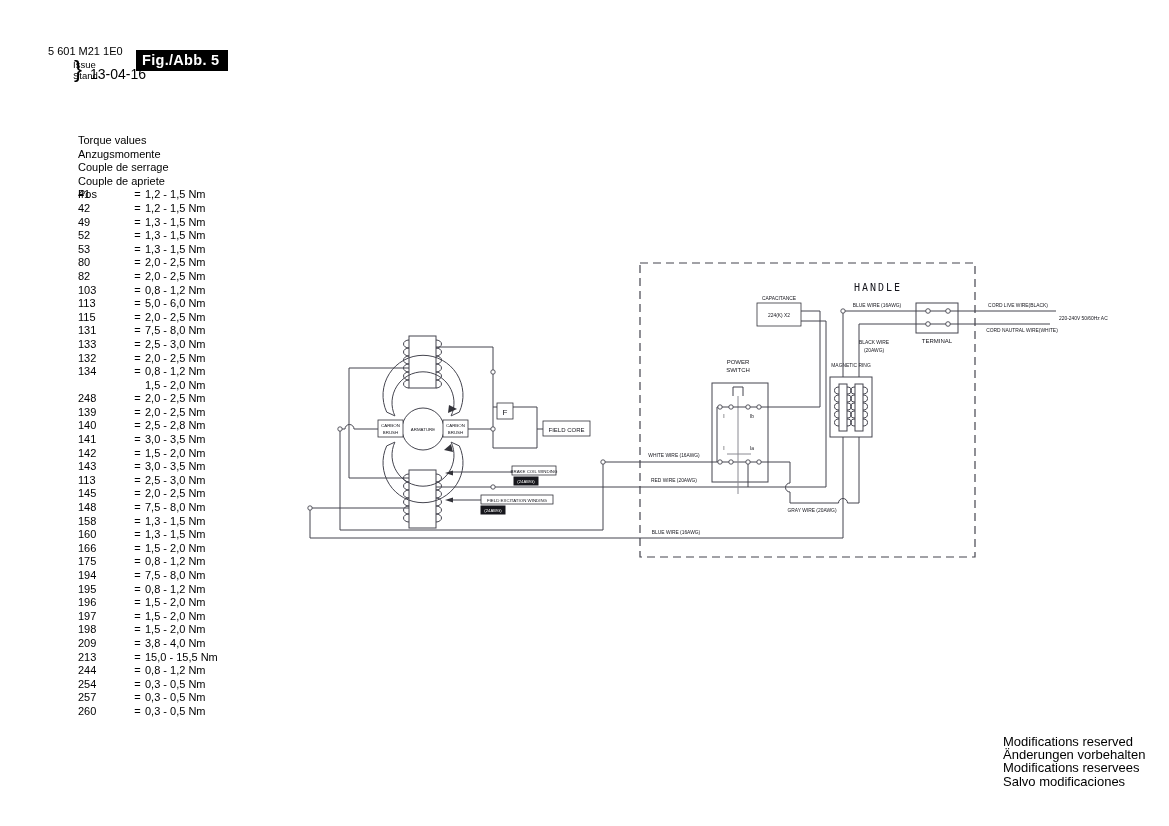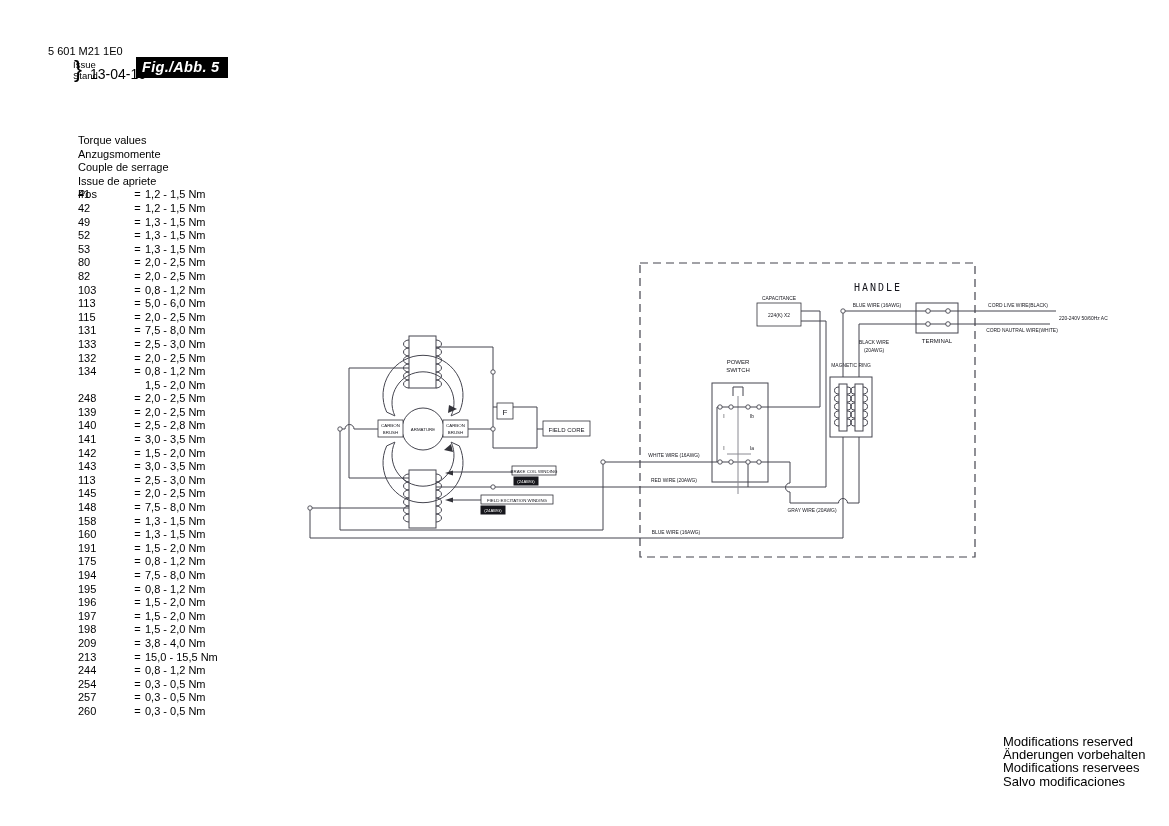--- a/index.html
+++ b/index.html
@@ -7,22 +7,22 @@
     width:1169px;height:826px;position:relative;background:#ffffff;
     font-family:"Liberation Sans",sans-serif;color:#000;overflow:hidden;
   }
   .abs{position:absolute;}
   
   .part-number{left:48px;top:45px;font-size:11px;white-space:nowrap;}
   .issue-stand{left:47px;top:60px;font-size:9.5px;line-height:10.5px;margin-left:26px;}
   .brace{left:74px;top:55px;font-size:24px;font-weight:400;}
   .date{left:90px;top:66px;font-size:14px;}
   .fig-box{
-    left:136px;top:57px;background:#000;color:#fff;font-weight:bold;
-    font-size:14.5px;padding:2px 9px 3px 6px;letter-spacing:.3px;white-space:nowrap;font-style:italic;
+    left:136px;top:50px;background:#000;color:#fff;font-weight:bold;
+    font-size:14.5px;padding:2px 9px 3px 6px;letter-spacing:.3px;white-space:nowrap;
   }
   
   .torque{left:78px;top:134px;font-size:11px;line-height:13.6px;white-space:nowrap;}
   .torque .pos-label{position:absolute;left:0;top:54.4px;}
   .trow span{display:inline-block;}
   .tpos{width:52px;text-align:left;}
   .teq{width:15px;text-align:center;}
   
   .footer{left:1003px;top:735px;font-size:13px;line-height:13.2px;}
   
@@ -49,21 +49,21 @@
 </div>
 <div class="abs brace">}</div>
 <div class="abs date">13-04-16</div>
 <div class="abs fig-box">Fig./Abb. 5</div>
 
 <div class="abs torque">
   <div>
       <div>Torque values</div>
       <div>Anzugsmomente</div>
       <div>Couple de serrage</div>
-      <div>Issue de apriete</div>
+      <div>Couple de apriete</div>
     </div>
   <span class="pos-label">Pos</span>
   <div>
       <div class="trow"><span class="tpos">41</span><span class="teq">=</span><span class="tval">1,2 - 1,5 Nm</span></div>
       <div class="trow"><span class="tpos">42</span><span class="teq">=</span><span class="tval">1,2 - 1,5 Nm</span></div>
       <div class="trow"><span class="tpos">49</span><span class="teq">=</span><span class="tval">1,3 - 1,5 Nm</span></div>
       <div class="trow"><span class="tpos">52</span><span class="teq">=</span><span class="tval">1,3 - 1,5 Nm</span></div>
       <div class="trow"><span class="tpos">53</span><span class="teq">=</span><span class="tval">1,3 - 1,5 Nm</span></div>
       <div class="trow"><span class="tpos">80</span><span class="teq">=</span><span class="tval">2,0 - 2,5 Nm</span></div>
       <div class="trow"><span class="tpos">82</span><span class="teq">=</span><span class="tval">2,0 - 2,5 Nm</span></div>
@@ -79,21 +79,21 @@
       <div class="trow"><span class="tpos">139</span><span class="teq">=</span><span class="tval">2,0 - 2,5 Nm</span></div>
       <div class="trow"><span class="tpos">140</span><span class="teq">=</span><span class="tval">2,5 - 2,8 Nm</span></div>
       <div class="trow"><span class="tpos">141</span><span class="teq">=</span><span class="tval">3,0 - 3,5 Nm</span></div>
       <div class="trow"><span class="tpos">142</span><span class="teq">=</span><span class="tval">1,5 - 2,0 Nm</span></div>
       <div class="trow"><span class="tpos">143</span><span class="teq">=</span><span class="tval">3,0 - 3,5 Nm</span></div>
       <div class="trow"><span class="tpos">113</span><span class="teq">=</span><span class="tval">2,5 - 3,0 Nm</span></div>
       <div class="trow"><span class="tpos">145</span><span class="teq">=</span><span class="tval">2,0 - 2,5 Nm</span></div>
       <div class="trow"><span class="tpos">148</span><span class="teq">=</span><span class="tval">7,5 - 8,0 Nm</span></div>
       <div class="trow"><span class="tpos">158</span><span class="teq">=</span><span class="tval">1,3 - 1,5 Nm</span></div>
       <div class="trow"><span class="tpos">160</span><span class="teq">=</span><span class="tval">1,3 - 1,5 Nm</span></div>
-      <div class="trow"><span class="tpos">191</span><span class="teq">=</span><span class="tval">1,5 - 2,0 Nm</span></div>
+      <div class="trow"><span class="tpos">166</span><span class="teq">=</span><span class="tval">1,5 - 2,0 Nm</span></div>
       <div class="trow"><span class="tpos">175</span><span class="teq">=</span><span class="tval">0,8 - 1,2 Nm</span></div>
       <div class="trow"><span class="tpos">194</span><span class="teq">=</span><span class="tval">7,5 - 8,0 Nm</span></div>
       <div class="trow"><span class="tpos">195</span><span class="teq">=</span><span class="tval">0,8 - 1,2 Nm</span></div>
       <div class="trow"><span class="tpos">196</span><span class="teq">=</span><span class="tval">1,5 - 2,0 Nm</span></div>
       <div class="trow"><span class="tpos">197</span><span class="teq">=</span><span class="tval">1,5 - 2,0 Nm</span></div>
       <div class="trow"><span class="tpos">198</span><span class="teq">=</span><span class="tval">1,5 - 2,0 Nm</span></div>
       <div class="trow"><span class="tpos">209</span><span class="teq">=</span><span class="tval">3,8 - 4,0 Nm</span></div>
       <div class="trow"><span class="tpos">213</span><span class="teq">=</span><span class="tval">15,0 - 15,5 Nm</span></div>
       <div class="trow"><span class="tpos">244</span><span class="teq">=</span><span class="tval">0,8 - 1,2 Nm</span></div>
       <div class="trow"><span class="tpos">254</span><span class="teq">=</span><span class="tval">0,3 - 0,5 Nm</span></div>

